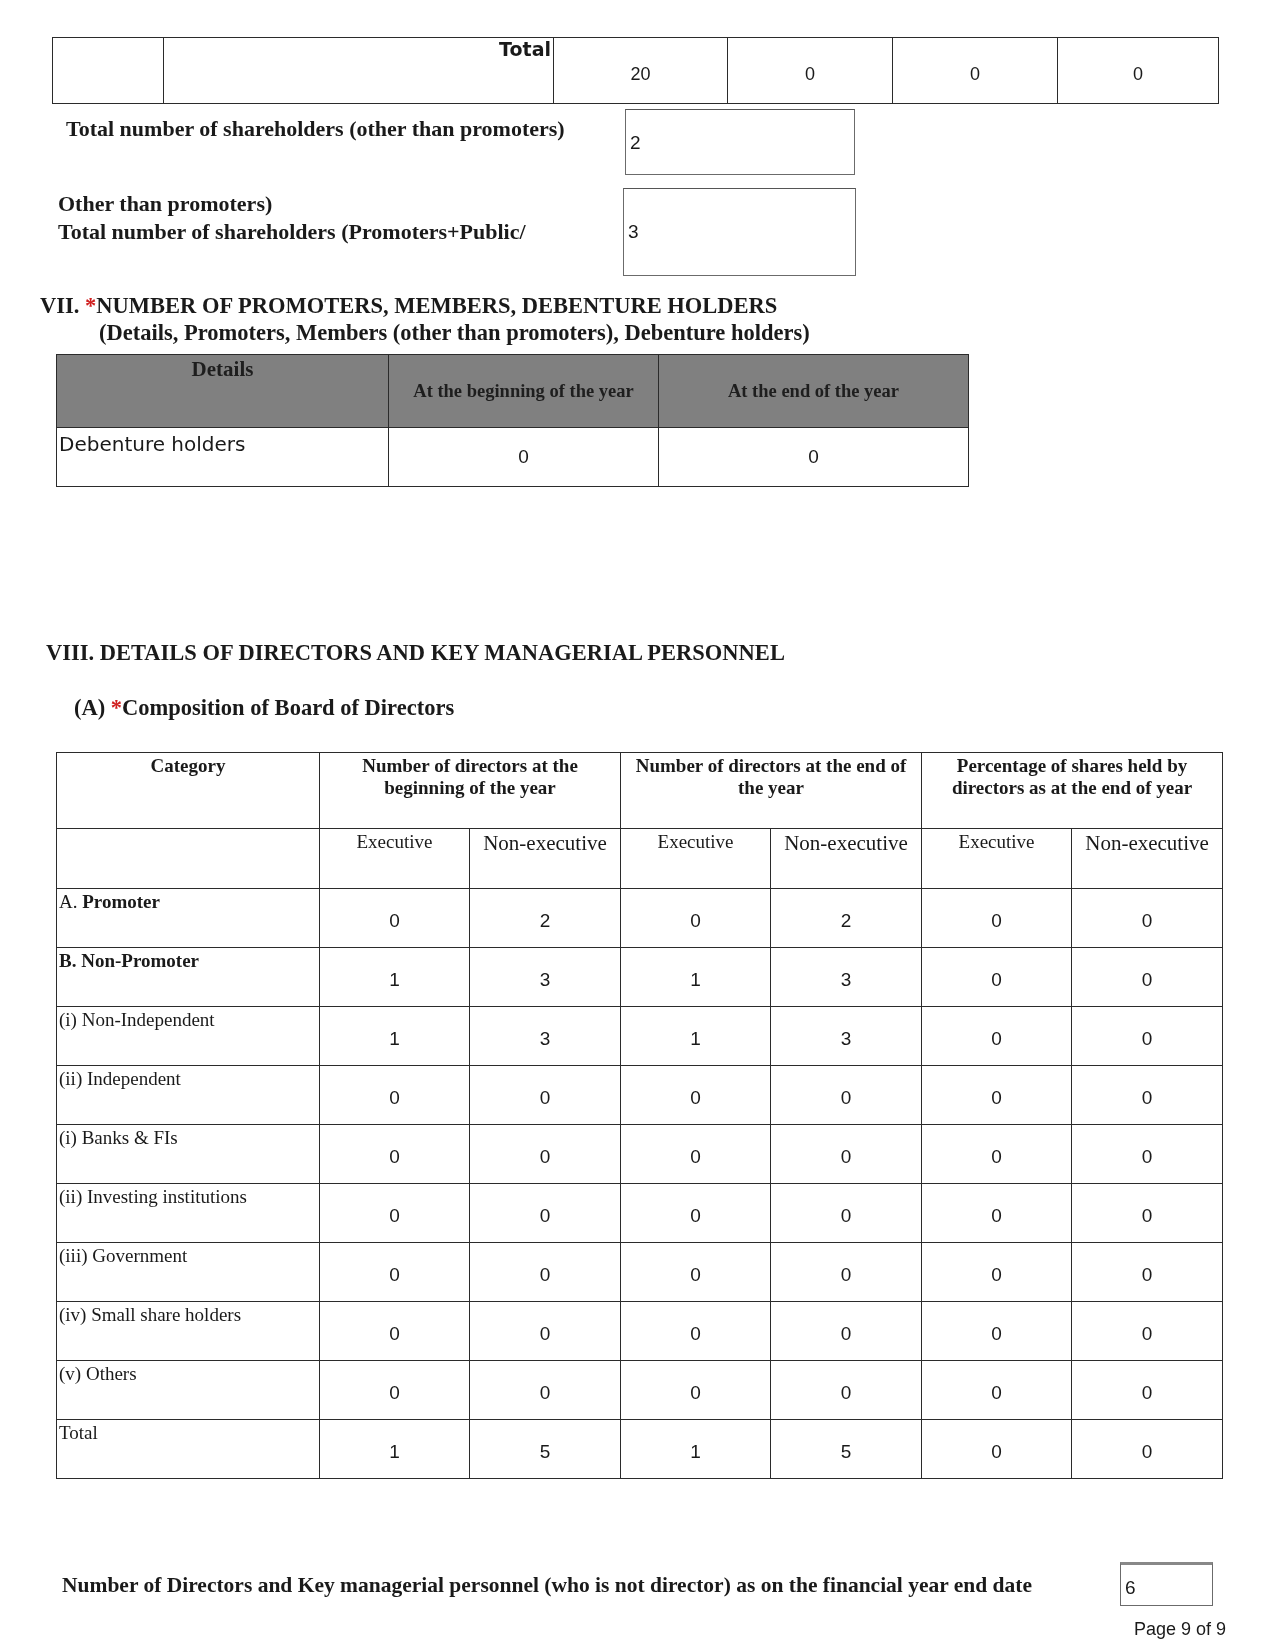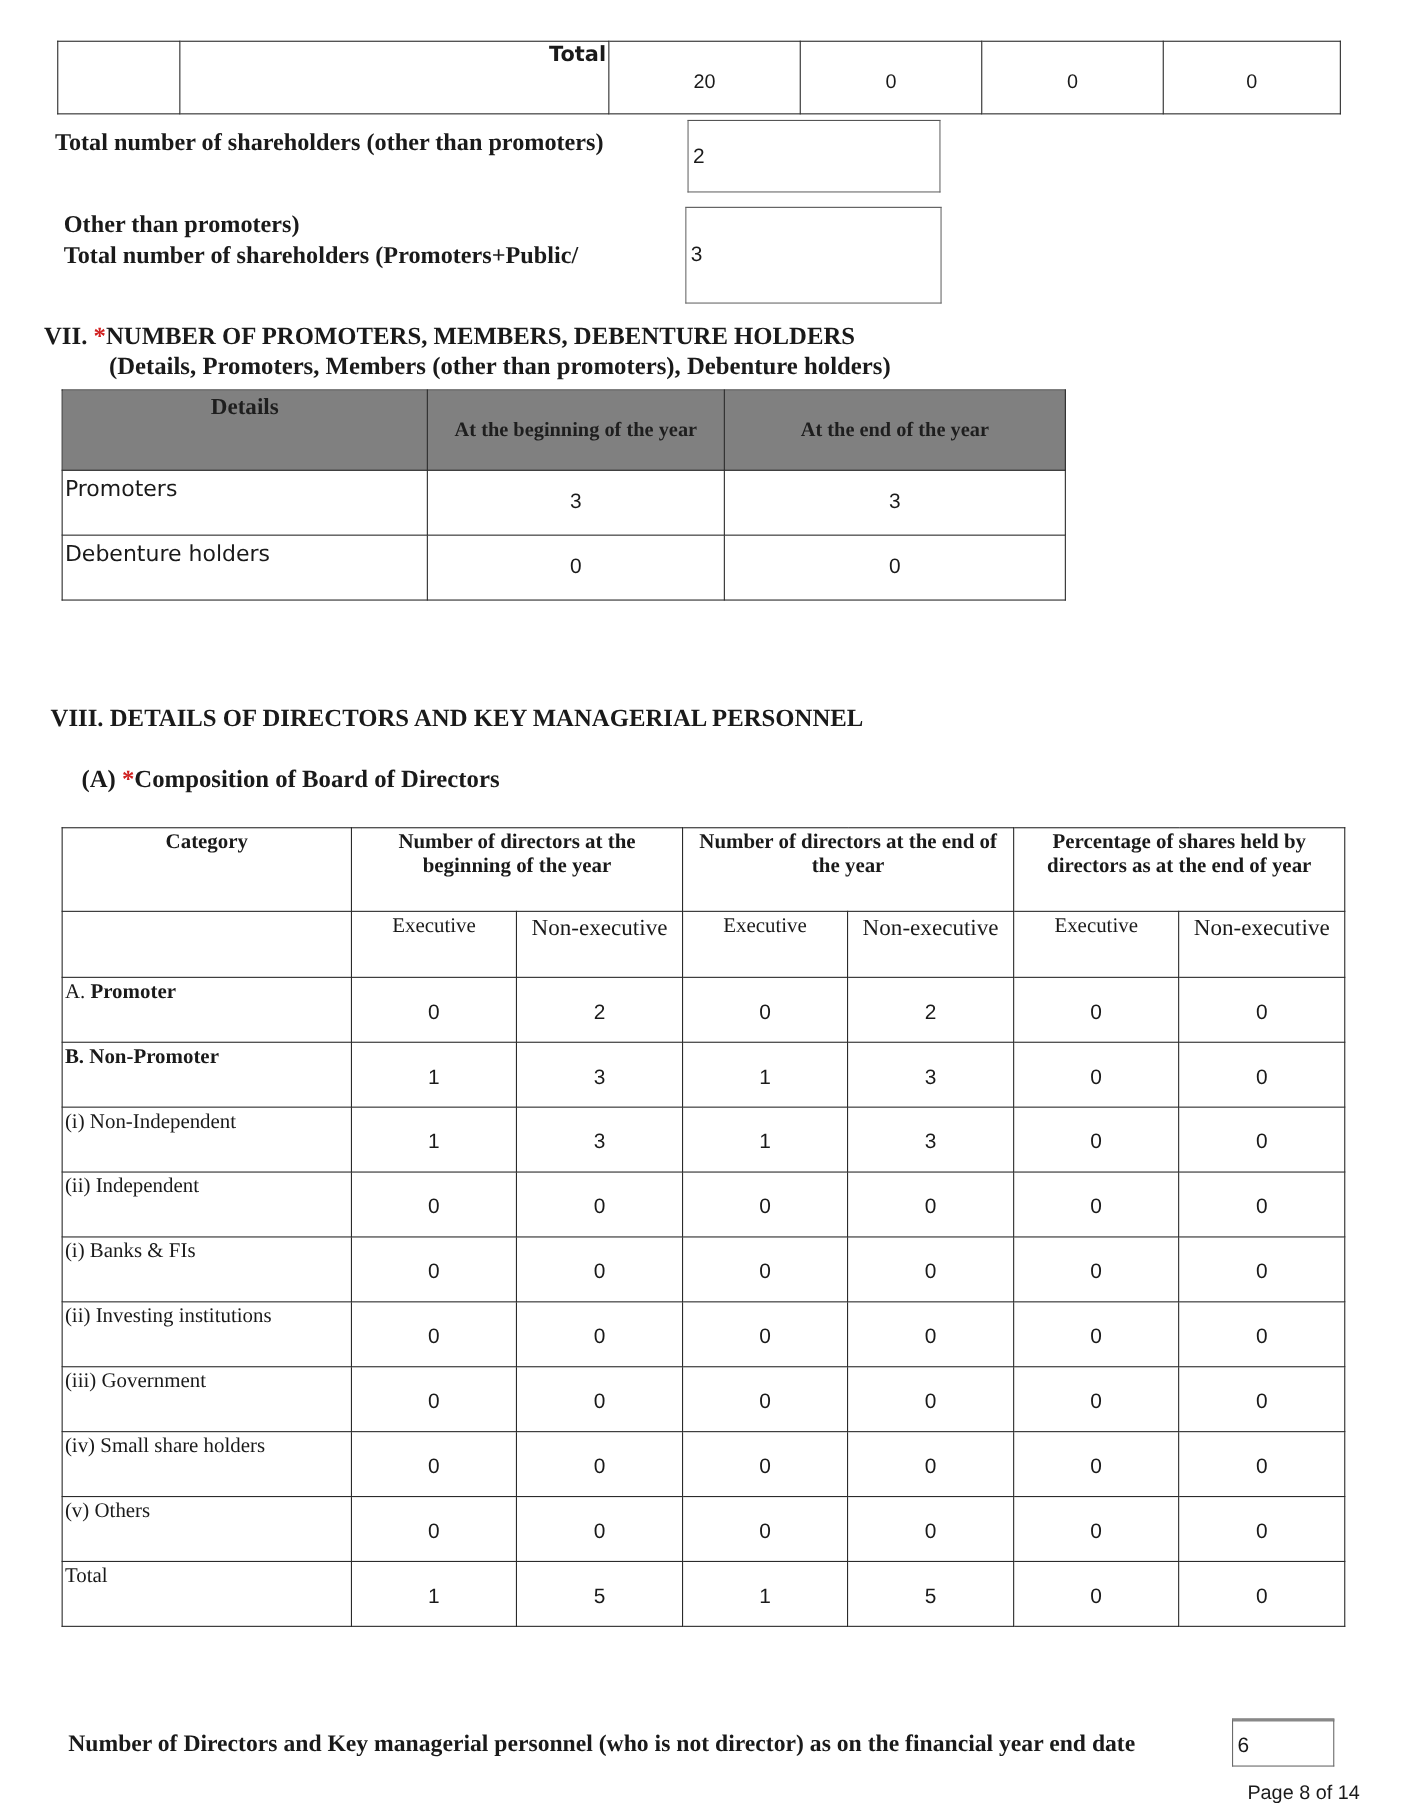--- a/index.html
+++ b/index.html
@@ -57,21 +57,21 @@
     <td></td>
     <td class="top-total cal">Total</td>
     <td class="top-num sans">20</td>
     <td class="top-num sans">0</td>
     <td class="top-num sans">0</td>
     <td class="top-num sans">0</td>
   </tr>
 </tbody>
   </table>
 
-<div class="abs serif label-bold" style="left:50px; top:116px;">Total number of shareholders (other than promoters)</div>
+<div class="abs serif label-bold" style="left:66px; top:116px;">Total number of shareholders (other than promoters)</div>
 <div class="abs input-box sans" style="left:625px; top:109px; width:230px; height:66px; padding:22px 0 0 4px;"><span>2</span></div>
 
 <div class="abs serif label-bold" style="left:58px; top:190px; line-height:28px;">
   <div>Other than promoters)</div>
   <div>Total number of shareholders (Promoters+Public/</div>
 </div>
 <div class="abs input-box sans" style="left:623px; top:188px; width:233px; height:88px; padding:32px 0 0 4px;"><span>3</span></div>
 
 <div class="abs serif h-section" style="left:40px; top:293px;">
   <span>VII.</span>
@@ -83,27 +83,20 @@
   <colgroup>
       <col style="width:332px">
       <col style="width:270px">
       <col style="width:310px">
     </colgroup>
   <tbody>
       <tr>
     <td class="hdr hdr-details serif">Details</td>
     <td class="hdr serif">At the beginning of the year</td>
     <td class="hdr serif">At the end of the year</td>
-  </tr>
-  <tr style="height:59px">
-    <td class="lbl cal">
-          <div>Promoters</div>
-        </td>
-    <td class="num sans">3</td>
-    <td class="num sans">3</td>
   </tr>
   <tr style="height:59px">
     <td class="lbl cal">
           <div>Debenture holders</div>
         </td>
     <td class="num sans">0</td>
     <td class="num sans">0</td>
   </tr>
 </tbody>
   </table>
@@ -230,13 +223,13 @@
         <td class="val sans" style="padding-top: 6px;">5</td>
         <td class="val sans" style="padding-top: 6px;">0</td>
         <td class="val sans" style="padding-top: 6px;">0</td>
       </tr>
     </tbody>
 </table>
 
 <div class="abs serif label-bold" style="left:62px; top:1573px; font-size:21.5px;">Number of Directors and Key managerial personnel (who is not director) as on the financial year end date</div>
 <div class="abs input-box sans" style="left:1120px; top:1562px; width:93px; height:44px; padding:12px 0 0 4px; border-top:3px solid #888;"><span>6</span></div>
 
-<div class="abs sans" style="left:1134px; top:1619px; font-size:18px;">Page 8 of 14</div>
+<div class="abs sans" style="left:1134px; top:1619px; font-size:18px;">Page 9 of 9</div>
 
 </body></html>

